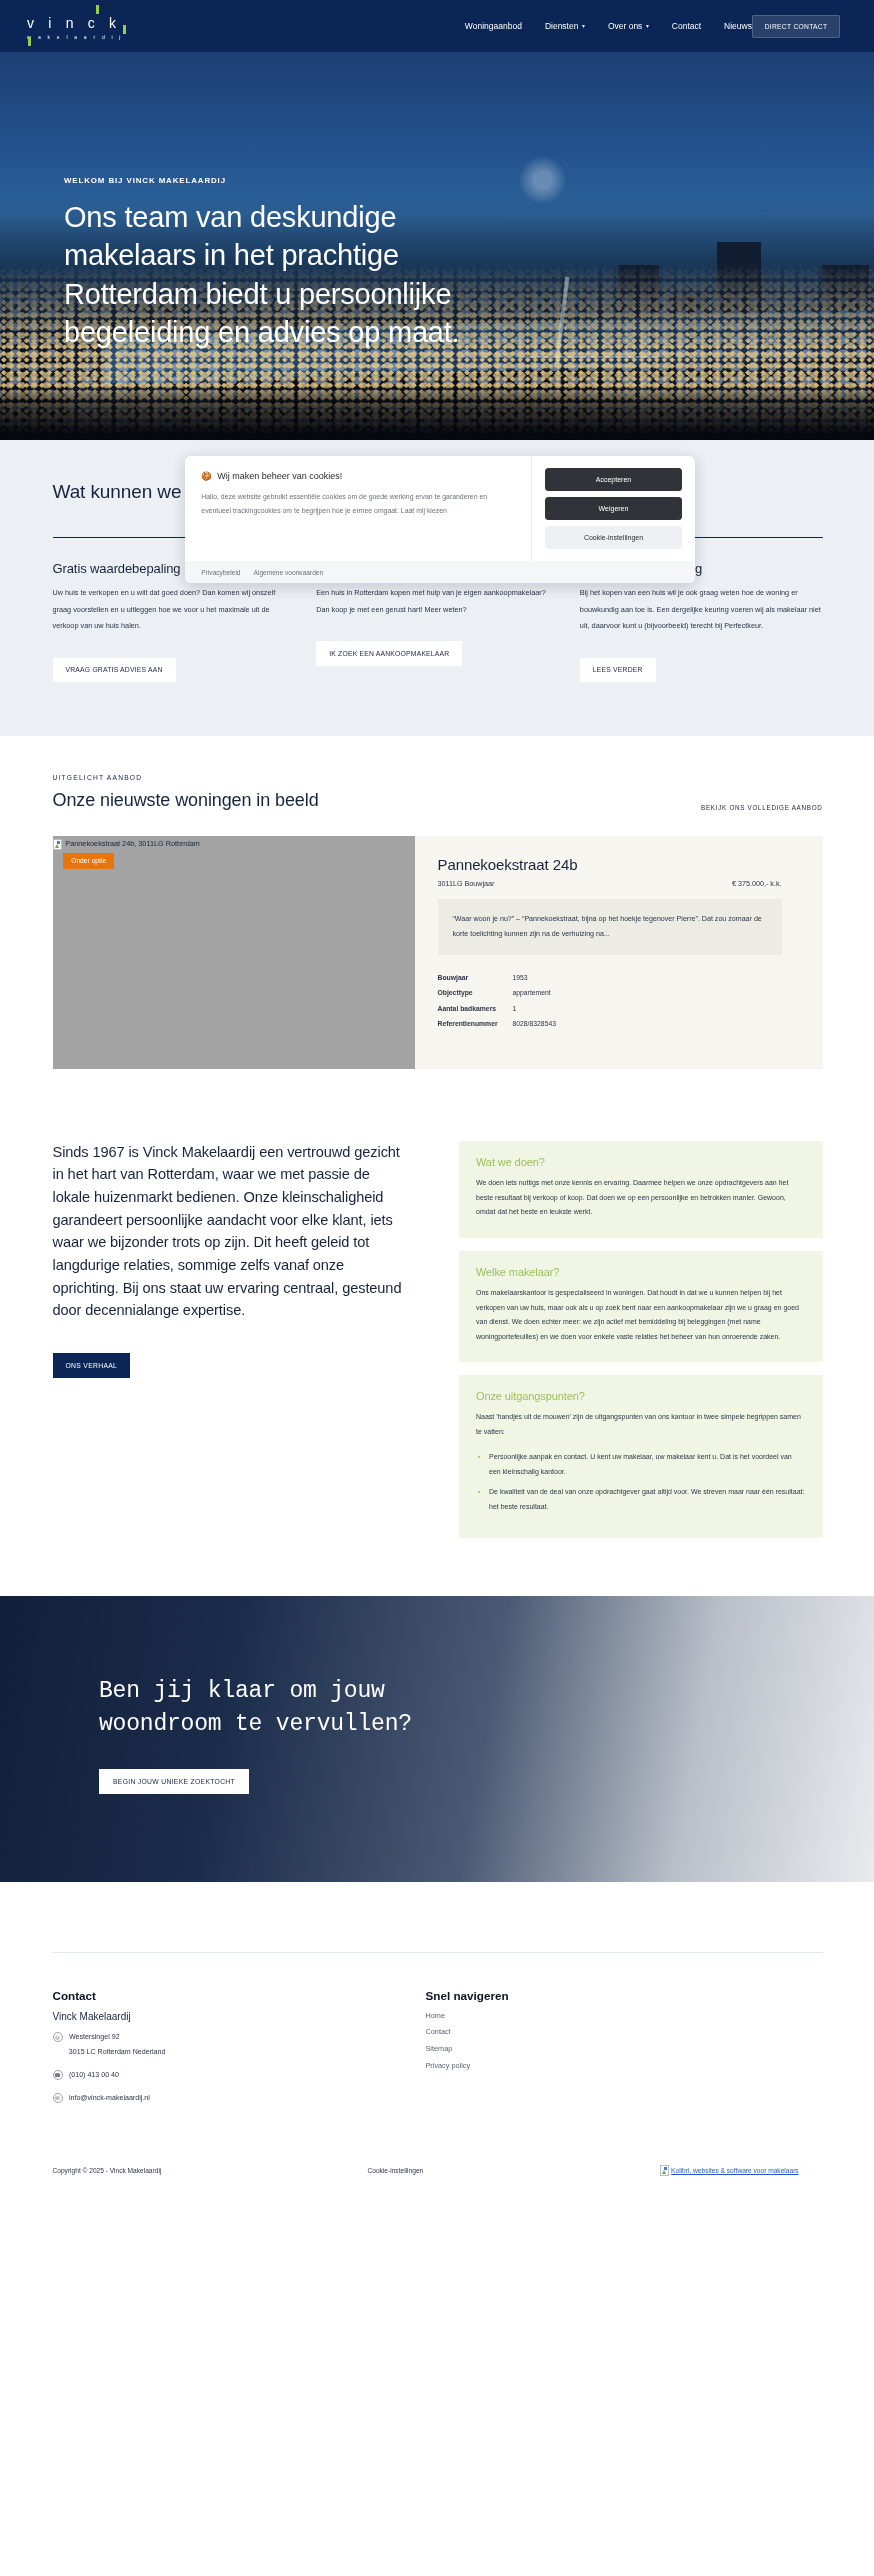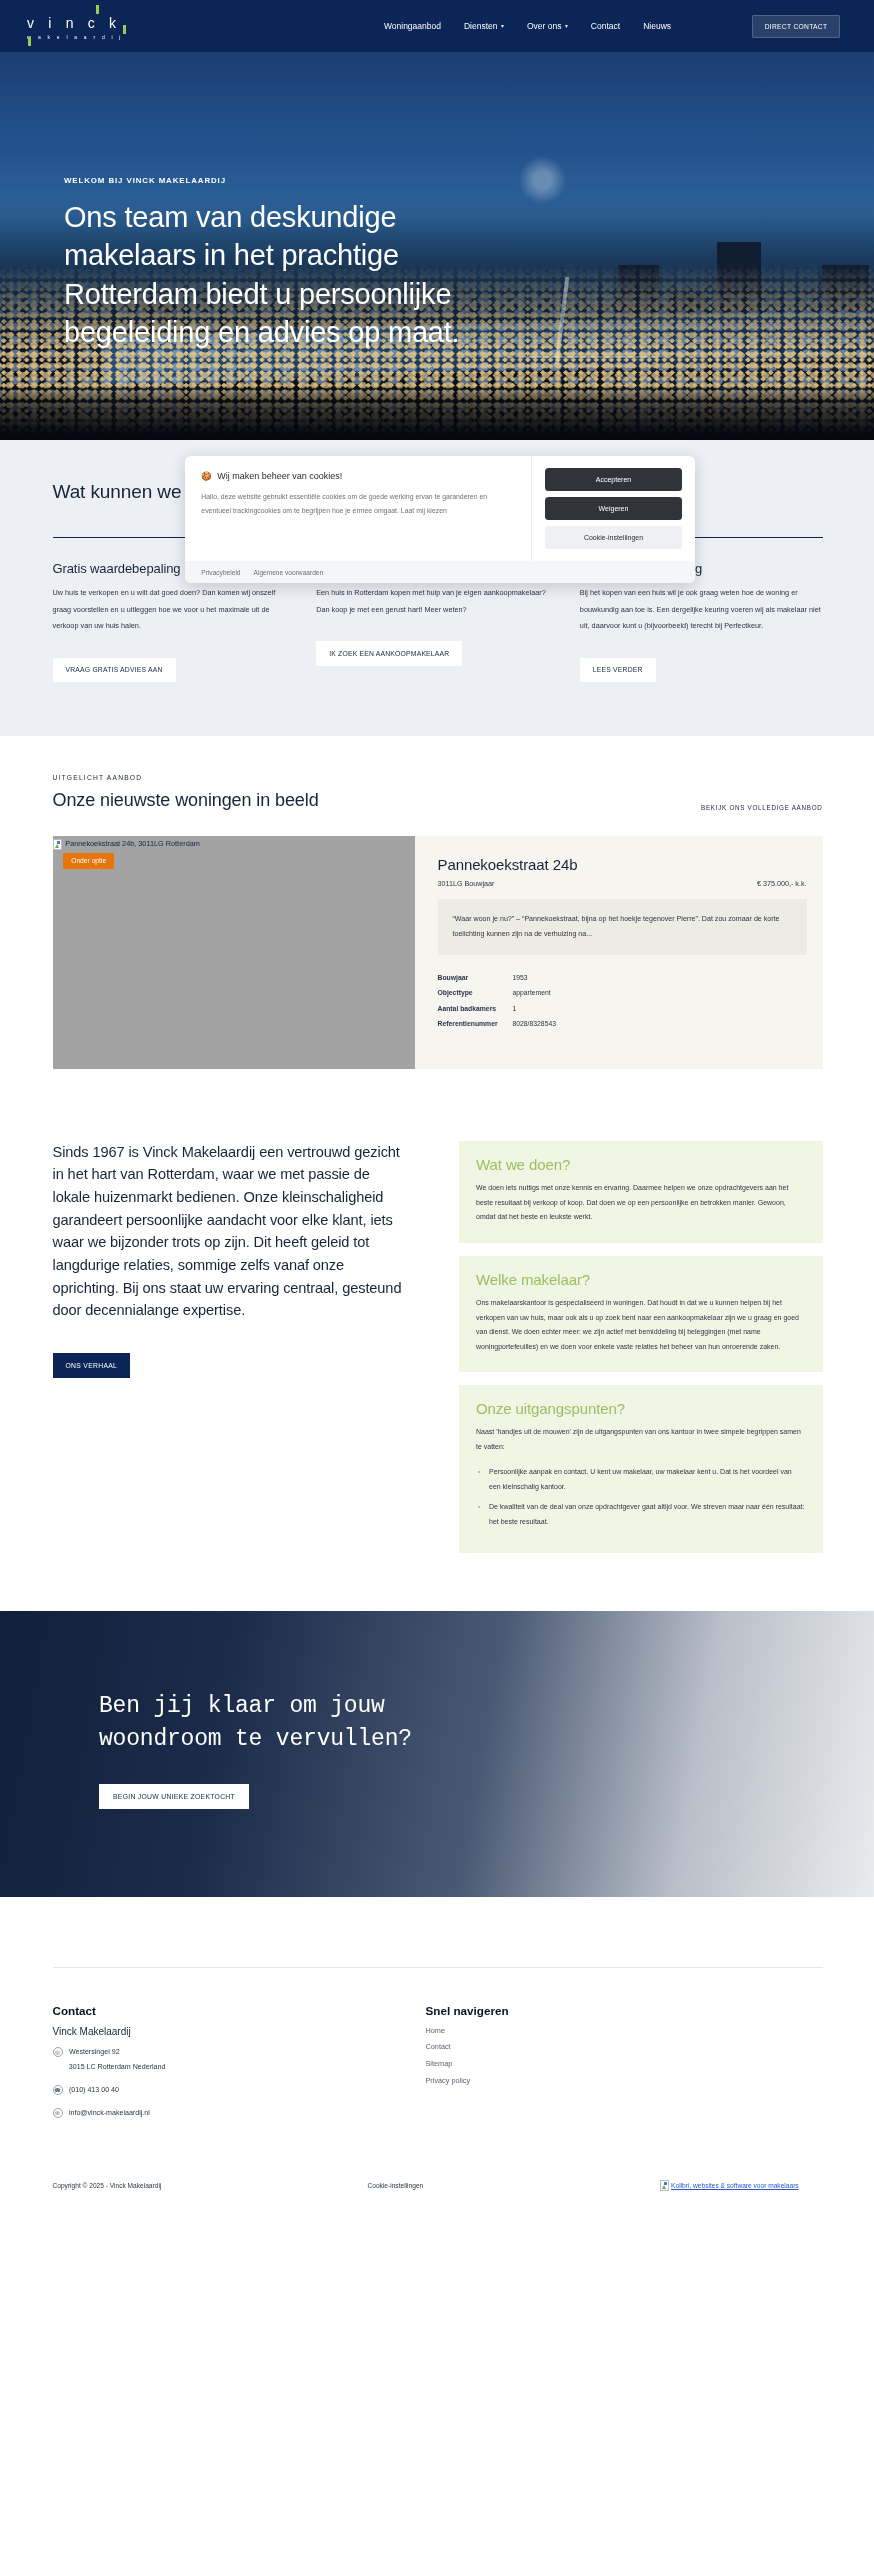--- a/index.html
+++ b/index.html
@@ -47,21 +47,21 @@
   .logo-tick { position: absolute; background: #9bcb4f; }
   .tick-top  { width: 2.9px; height: 9.3px; left: 69px; top: -7.6px; }
   .tick-right{ width: 2.9px; height: 9.3px; left: 96px; top: 13px; }
   .tick-left { width: 2.9px; height: 9.3px; left: 1.2px; top: 24.5px; }
 
   .nav {
     flex: 1;
     display: flex;
     align-items: center;
     gap: 23px;
-    justify-content: center;
+    justify-content: flex-end;
     padding-left: 128px;
   }
   .nav a {
     color: #ffffff;
     text-decoration: none;
     font-size: 8.5px;
     display: inline-flex;
     align-items: center;
     gap: 3.5px;
     white-space: nowrap;
@@ -218,21 +218,21 @@
     border-left: 2.9px solid transparent; border-right: 2.9px solid transparent; border-bottom: 4.1px solid #6aa84f;
   }
   .broken-icon:after {
     content:""; position:absolute; right:0.6px; top:0.6px; width:3.5px; height:3.5px; background:#4a7ebb;
   }
   .broken-alt { font-size: 7.3px; color: #18243c; white-space: nowrap; }
   .badge-optie {
     position: absolute; left: 10.5px; top: 17.5px;
     background: #e8740c; color: #fff; font-size: 6.7px; padding: 4.1px 8.2px; z-index: 3;
   }
-  .prop-card { flex: 1; background: #f7f5ef; padding: 20px 16px 21px 23px; }
+  .prop-card { flex: 1; background: #f7f5ef; padding: 20px 41px 21px 23px; }
   .prop-name { font-size: 15px; font-weight: 400; letter-spacing: -0.1px; }
   .prop-row2 { display: flex; justify-content: space-between; align-items: baseline; margin-top: 5.8px; }
   .prop-zip { font-size: 7.2px; color: #2c3547; }
   .prop-price { font-size: 7.2px; color: #2c3547; }
   .prop-quote {
     background: #ecebe4; padding: 13px 15px; margin-top: 11.7px;
     font-size: 7.1px; line-height: 2.1; color: #2c3547;
   }
   .prop-specs { margin-top: 15px; }
   .spec-row { display: flex; font-size: 6.8px; line-height: 2.25; color: #2c3547; }
@@ -245,21 +245,21 @@
   .about-left { width: 350px; }
   .about-left p {
     font-size: 14.6px; line-height: 1.55; font-weight: 400; color: #18243c; letter-spacing: -0.1px;
   }
   .about-btn {
     display: inline-block; margin-top: 31.5px; background: #0b2556; color: #fff;
     font-size: 6.8px; letter-spacing: 0.3px; padding: 8.7px 13px; text-decoration: none;
   }
   .about-right { flex: 1; display: flex; flex-direction: column; gap: 13px; }
   .gbox { background: #f1f6e4; padding: 15px 17.5px 17.5px 17.5px; }
-  .gbox h4 { font-size: 15px; font-weight: 400; color: #9bbf5e; margin-bottom: 8.2px; letter-spacing: -0.1px; }
+  .gbox h4 { font-size: 11px; font-weight: 400; color: #9bbf5e; margin-bottom: 8.2px; letter-spacing: -0.1px; }
   .gbox p { font-size: 7px; line-height: 2.1; color: #2c3547; }
   .gbox ul { margin: 10.5px 0 0 13px; }
   .gbox li { font-size: 7px; line-height: 2.1; color: #2c3547; margin-bottom: 5.8px; }
   .gbox li::marker { color: #9bbf5e; }
 
   
   .cta {
     height: 286px; position: relative; overflow: hidden;
     background: linear-gradient(100deg, #111f3a 0%, #1b2c4b 26%, #4a5a74 55%, #b9bfc8 78%, #e9ebee 100%);
   }

